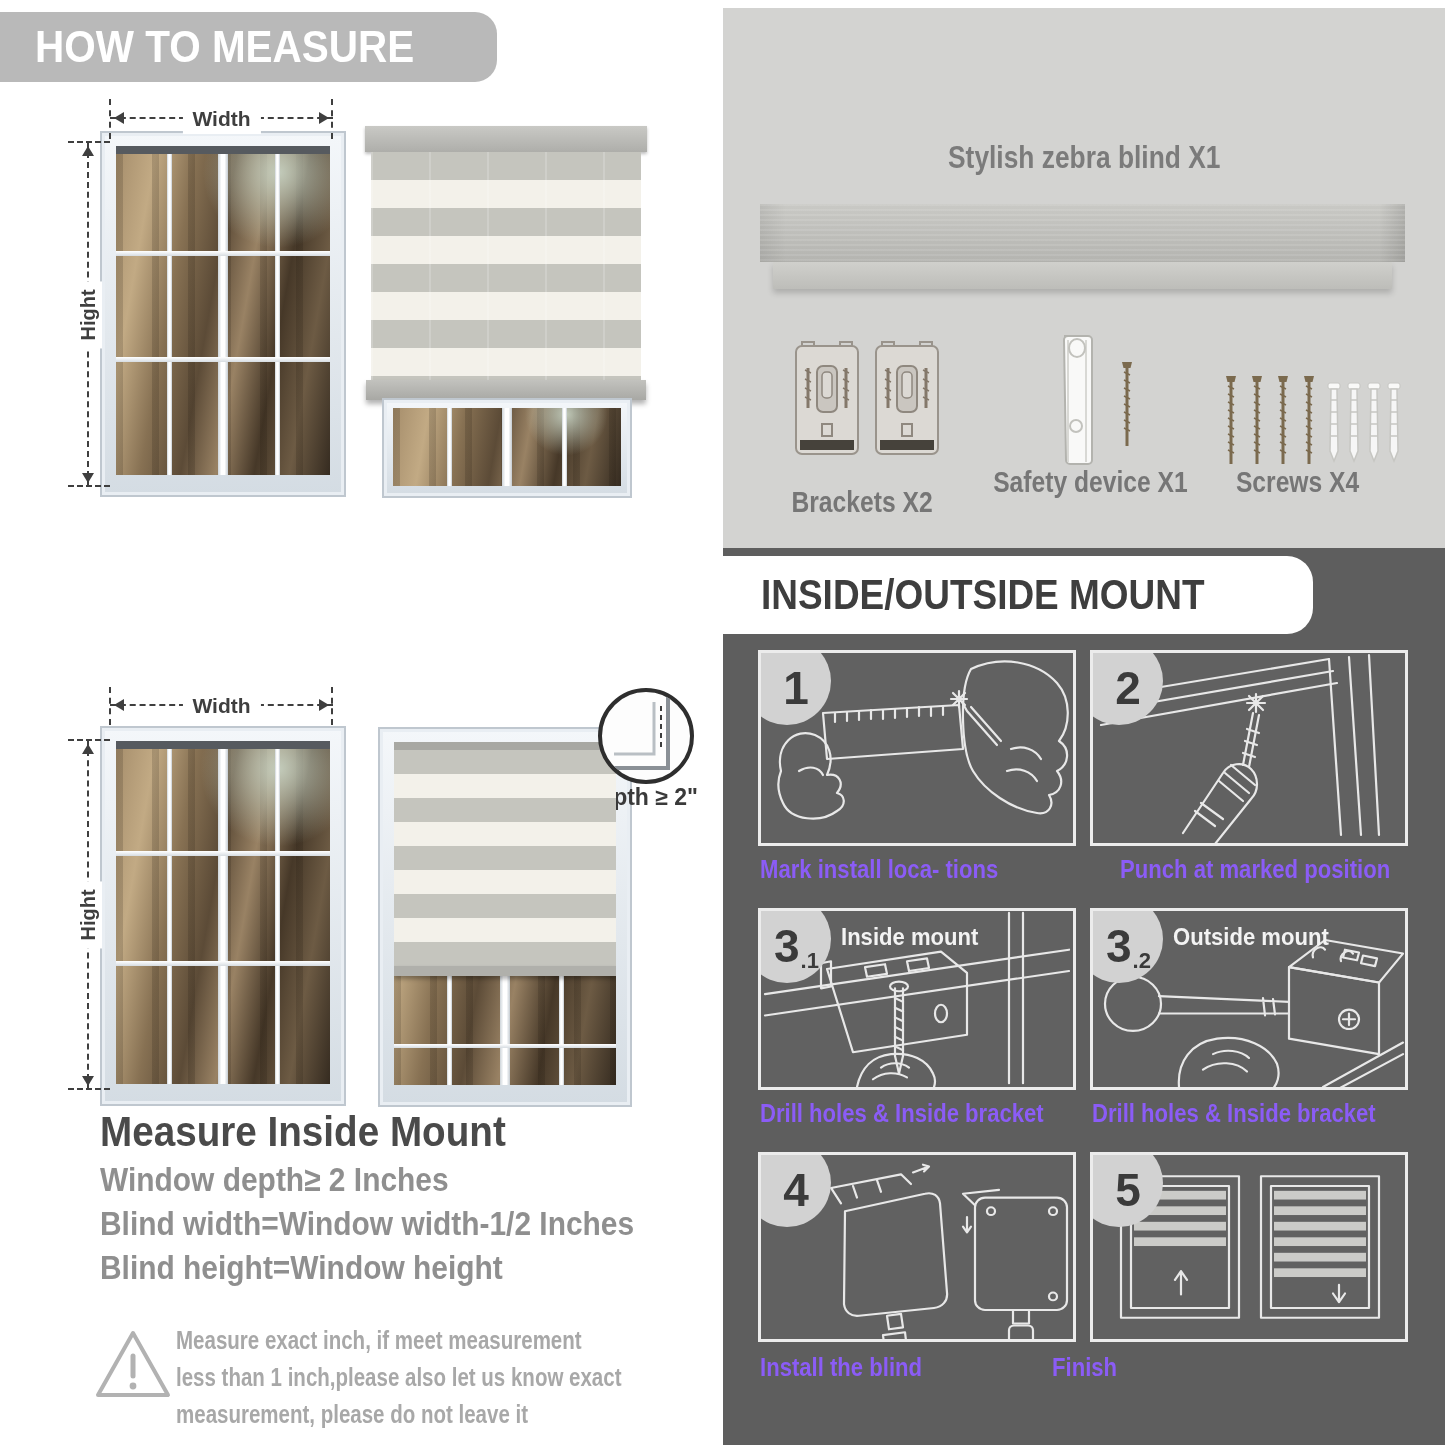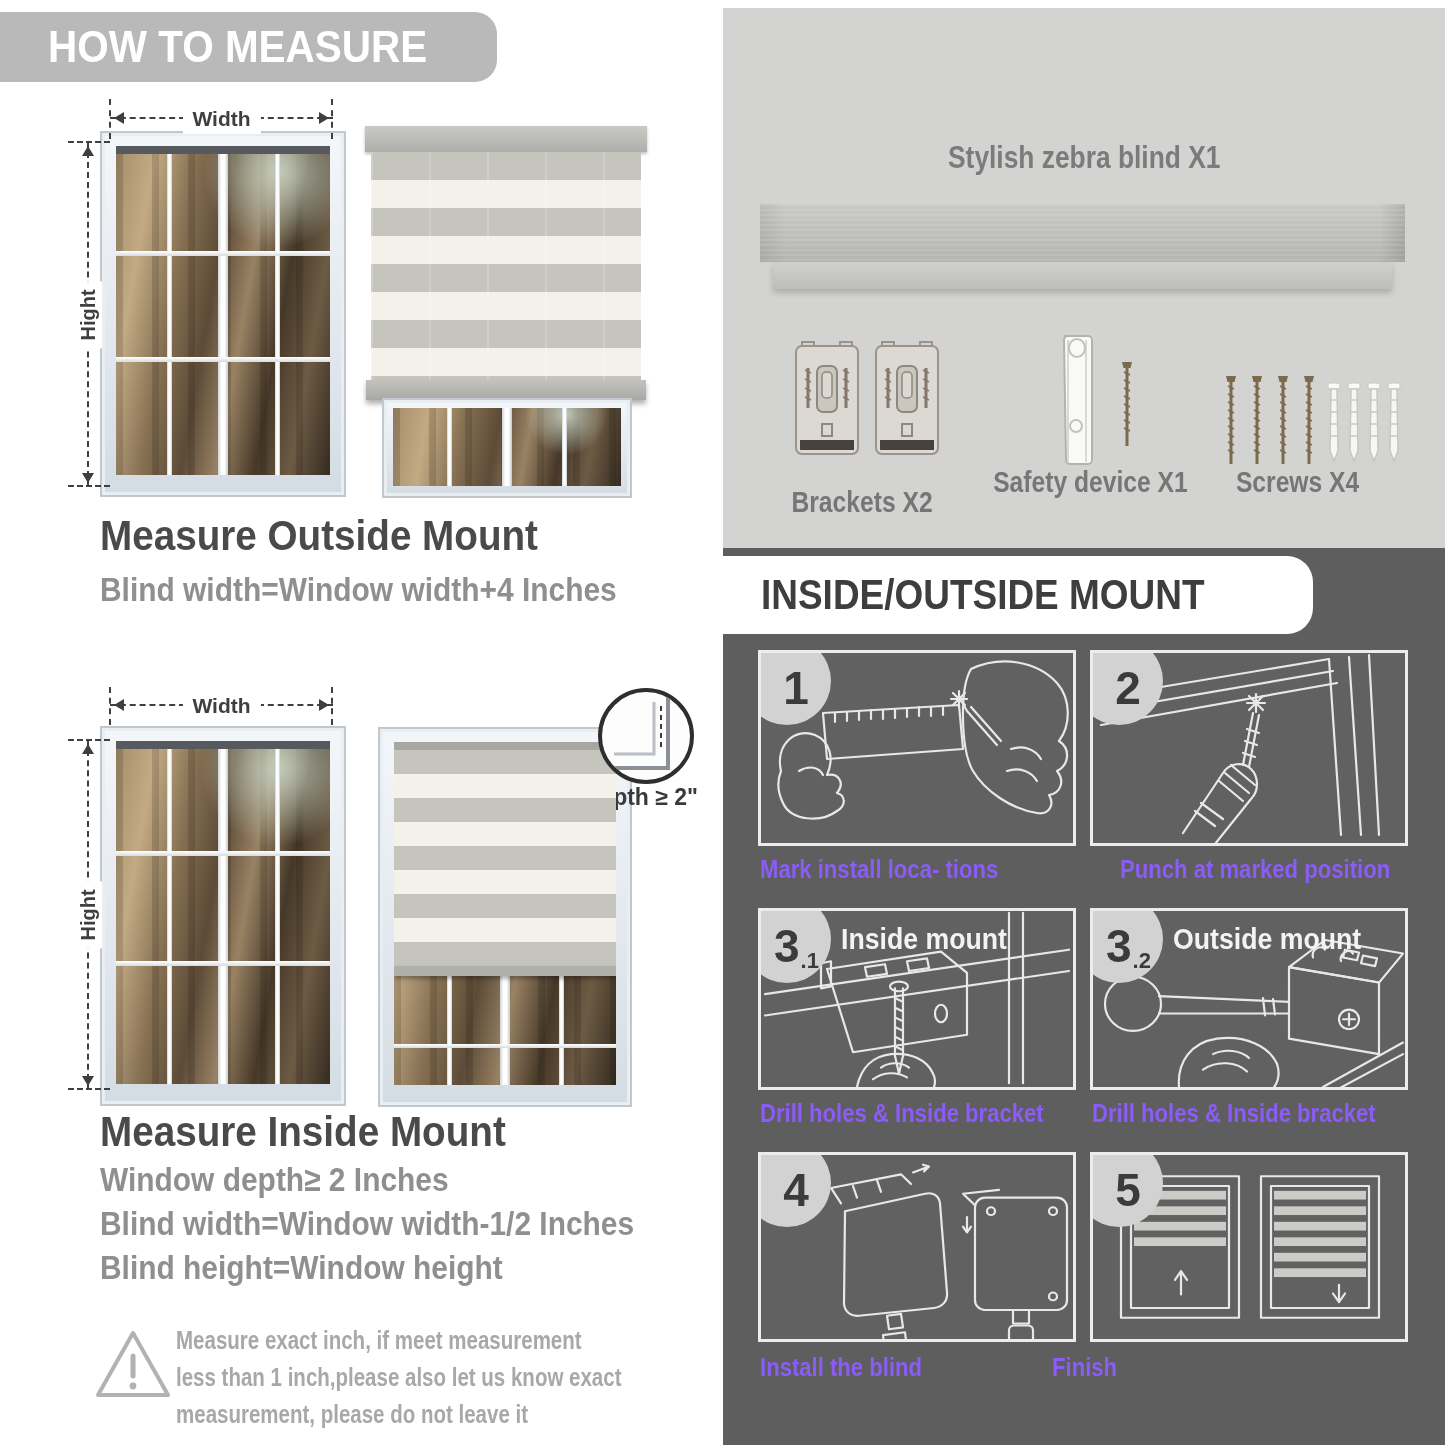--- a/index.html
+++ b/index.html
@@ -3,21 +3,21 @@
 <meta charset="utf-8">
 <style>
   html,body{margin:0;padding:0;background:#fff;}
   #canvas{position:relative;width:1445px;height:1445px;background:#ffffff;overflow:hidden;
           font-family:"Liberation Sans",sans-serif;}
   .abs{position:absolute;}
 
   
   .banner{position:absolute;display:flex;align-items:center;box-sizing:border-box;font-weight:bold;}
   .banner-left{top:12px;left:0;width:497px;height:70px;background:#b9b9b9;border-radius:0 22px 22px 0;
-               padding-left:48px;color:#ffffff;font-size:44px;}
+               padding-left:35px;color:#ffffff;font-size:44px;}
   .banner-included{top:12px;left:723px;width:378px;height:76px;background:#ffffff;border-radius:0 24px 24px 0;
                padding-left:32px;color:#c9c9c9;font-size:42px;}
   .banner-mount{top:556px;left:723px;width:590px;height:78px;background:#ffffff;border-radius:0 26px 26px 0;
                padding-left:38px;color:#3e3e3e;font-size:42px;}
   .cx85{display:inline-block;transform:scaleX(.85);transform-origin:0 50%;white-space:nowrap;}
   .cx88{display:inline-block;transform:scaleX(.88);transform-origin:0 50%;white-space:nowrap;}
   .cx90{display:inline-block;transform:scaleX(.90);transform-origin:0 50%;white-space:nowrap;}
   .cx92{display:inline-block;transform:scaleX(.92);transform-origin:0 50%;white-space:nowrap;}
   .cxc{display:inline-block;transform:scaleX(.85);transform-origin:50% 50%;white-space:nowrap;}
 
@@ -90,21 +90,21 @@
      background:linear-gradient(180deg,#d0d0cc,#bdbdb9);box-shadow:0 4px 6px rgba(0,0,0,.18);}
   .item-lab{position:absolute;top:466px;font-size:29px;font-weight:bold;color:#767676;text-align:center;}
 
   
   .panel{position:absolute;width:318px;background:#616161;border:3px solid #ececec;box-sizing:border-box;overflow:hidden;}
   .panel svg{display:block;width:100%;height:100%;}
   .badge{position:absolute;top:-16px;left:-18px;width:88px;height:88px;border-radius:50%;background:#d2d2d2;
          display:flex;align-items:center;justify-content:center;z-index:5;}
   .bnum{color:#3b3b3b;font-size:46px;font-weight:bold;transform:translate(9px,7px);}
   .bsub{color:#3b3b3b;font-size:22px;font-weight:bold;transform:translate(10px,22px);}
-  .ptitle{position:absolute;top:12px;left:80px;color:#f3f3f3;font-size:29px;font-weight:bold;z-index:5;}
+  .ptitle{position:absolute;top:12px;left:80px;color:#f3f3f3;font-size:24px;font-weight:bold;z-index:5;}
   .pcap{position:absolute;font-size:26px;font-weight:bold;color:#8b5cf6;}
   .lineart{stroke:#e8e8e8;stroke-width:2.2;fill:none;stroke-linecap:round;stroke-linejoin:round;}
 </style>
 </head>
 <body>
 
 <div id="canvas">
 
   <div class="banner banner-left">
     <span class="cx92">HOW TO MEASURE</span>
@@ -143,26 +143,20 @@
   <div class="botrail" style="left:366px;top:380px;width:280px;height:20px;"></div>
   <div class="win" style="left:382px;top:398px;width:250px;height:100px;">
     <div class="inner" style="top:8px;left:9px;right:9px;bottom:10px;">
       <div class="glass"></div>
       <div class="mv c"></div>
       <div class="mv l"></div>
       <div class="mv r"></div>
     </div>
   </div>
 
-  <div class="h-title" style="left:100px;top:512px;">
-    <span class="cx92">Measure Outside Mount</span>
-  </div>
-  <div class="h-line" style="left:100px;top:570px;">
-    <span class="cx88">Blind width=Window width+4 Inches</span>
-  </div>
 
   <div class="win" style="left:100px;top:726px;width:246px;height:380px;">
     <div class="inner">
       <div class="glass"></div>
       <div class="track"></div>
       <div class="mv c"></div>
       <div class="mv l"></div>
       <div class="mv r"></div>
       <div class="mh h1"></div>
       <div class="mh h2"></div>

